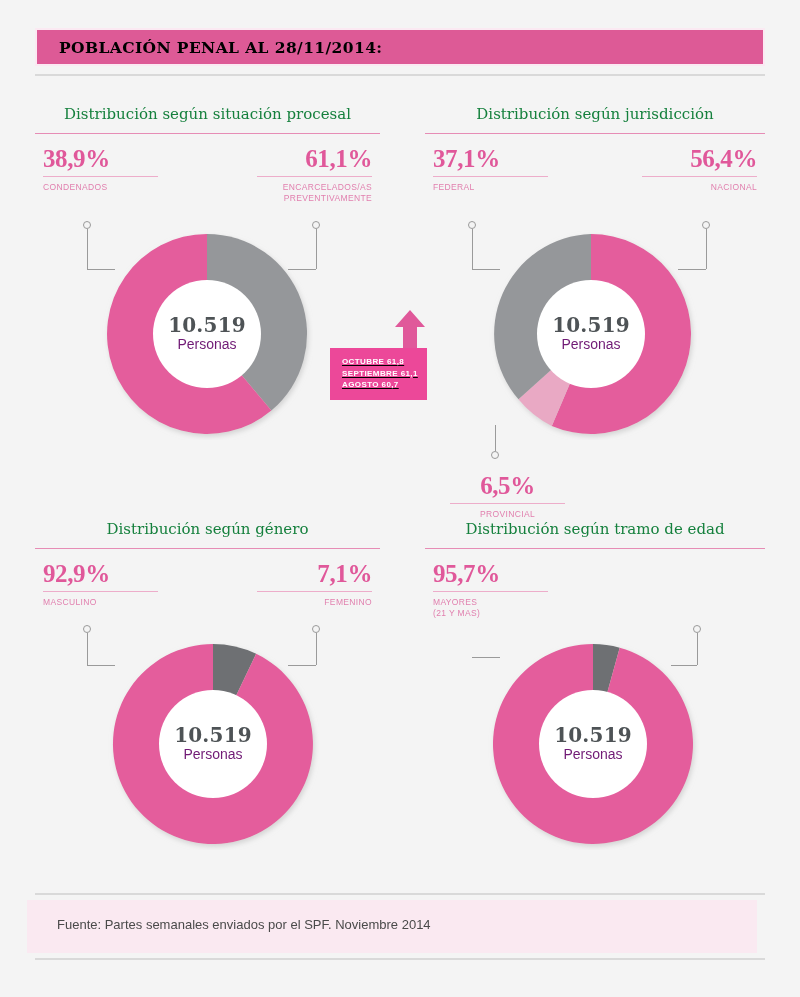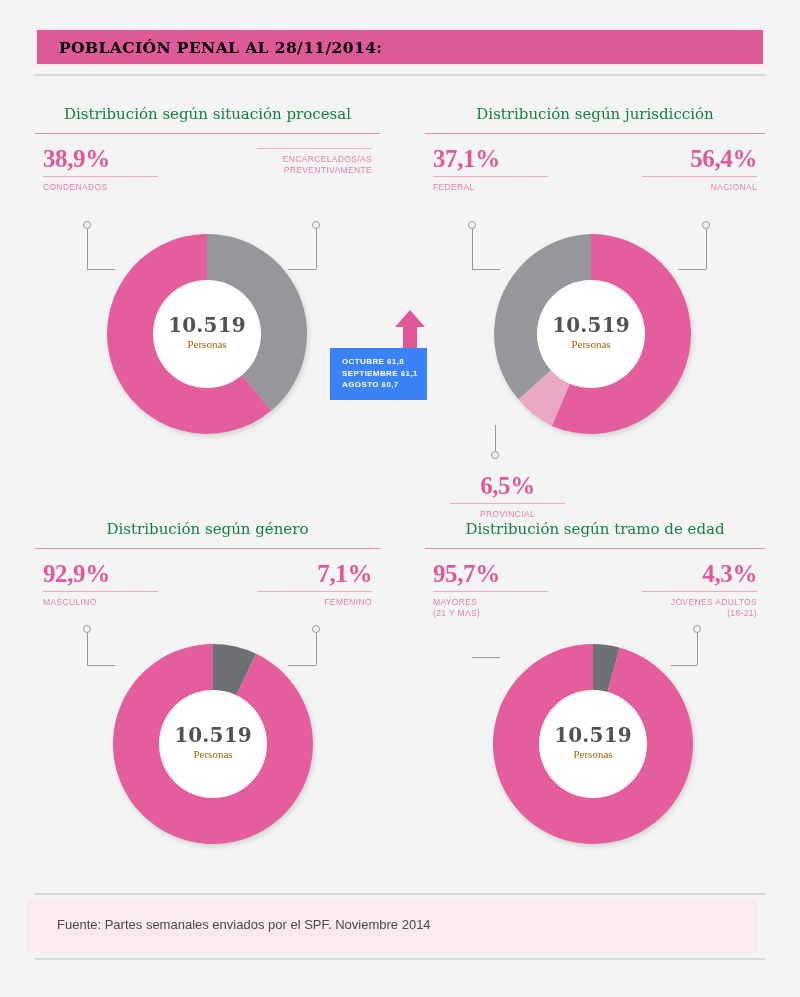--- a/index.html
+++ b/index.html
@@ -95,29 +95,30 @@
     align-items: center; justify-content: center;
     pointer-events: none;
   }
   .hole-label .big {
     font-family: "DejaVu Serif", "Liberation Serif", serif;
     font-weight: bold;
     font-size: 20px; color: #4e5356; line-height: 21px;
     letter-spacing: .2px;
   }
   .hole-label .small {
-    font-family: Liberation Serif, serif;
-    font-size: 11px; color: #a16207; line-height: 17px;
+    font-family: Liberation Sans, sans-serif;
+    font-size: 14px; color: #701a75; line-height: 17px;
   }
 
   
   .callout {
     position: absolute;
-    background: #3b82f6;
+    background: #ec4899;
     padding: 8px 10px 9px 12px;
+    text-decoration: underline;
   }
   .callout .line {
     font-size: 8px; font-weight: bold; color: #ffffff;
     letter-spacing: .4px; line-height: 11.5px; white-space: nowrap;
   }
   .arrow-up { position: absolute; }
 
   
   .footer-rule-top {
     position: absolute; left: 35px; top: 893px; width: 730px; height: 2px;
@@ -150,20 +151,21 @@
     <div class="panel-title">Distribución según situación procesal</div>
     <div class="panel-rule"></div>
 
     <div class="stat left">
       <div class="pct">38,9%</div>
       <div class="uline"></div>
       <div class="cap">CONDENADOS</div>
     </div>
 
     <div class="stat right">
+      <div class="pct">61,1%</div>
       <div class="uline"></div>
       <div class="cap">ENCARCELADOS/AS<br>PREVENTIVAMENTE</div>
     </div>
 
     <div class="leader" style="left:48px; top:116px;">
       <div class="dot"></div>
       <div class="vert" style="height:40px;"></div>
       <div class="horz" style="left:4px; top:48px; width:28px;"></div>
     </div>
 
@@ -323,28 +325,20 @@
 
     <div class="stat left">
       <div class="pct">95,7%</div>
       <div class="uline"></div>
       <div class="cap">
         <span>MAYORES</span><br>
         <span>(21 Y MAS)</span>
       </div>
     </div>
 
-    <div class="stat right">
-      <div class="pct">4,3%</div>
-      <div class="uline"></div>
-      <div class="cap">
-        <span>JOVENES ADULTOS</span><br>
-        <span>(18-21)</span>
-      </div>
-    </div>
 
     <div class="leader" style="left:43px; top:113px;">
       <div class="vert" style="height:0;"></div>
       <div class="horz" style="left:4px; top:24px; width:28px;"></div>
     </div>
     <div class="leader" style="left:268px; top:105px;">
       <div class="dot"></div>
       <div class="vert" style="height:32px;"></div>
       <div class="horz" style="left:-22px; top:40px; width:26px;"></div>
     </div>

